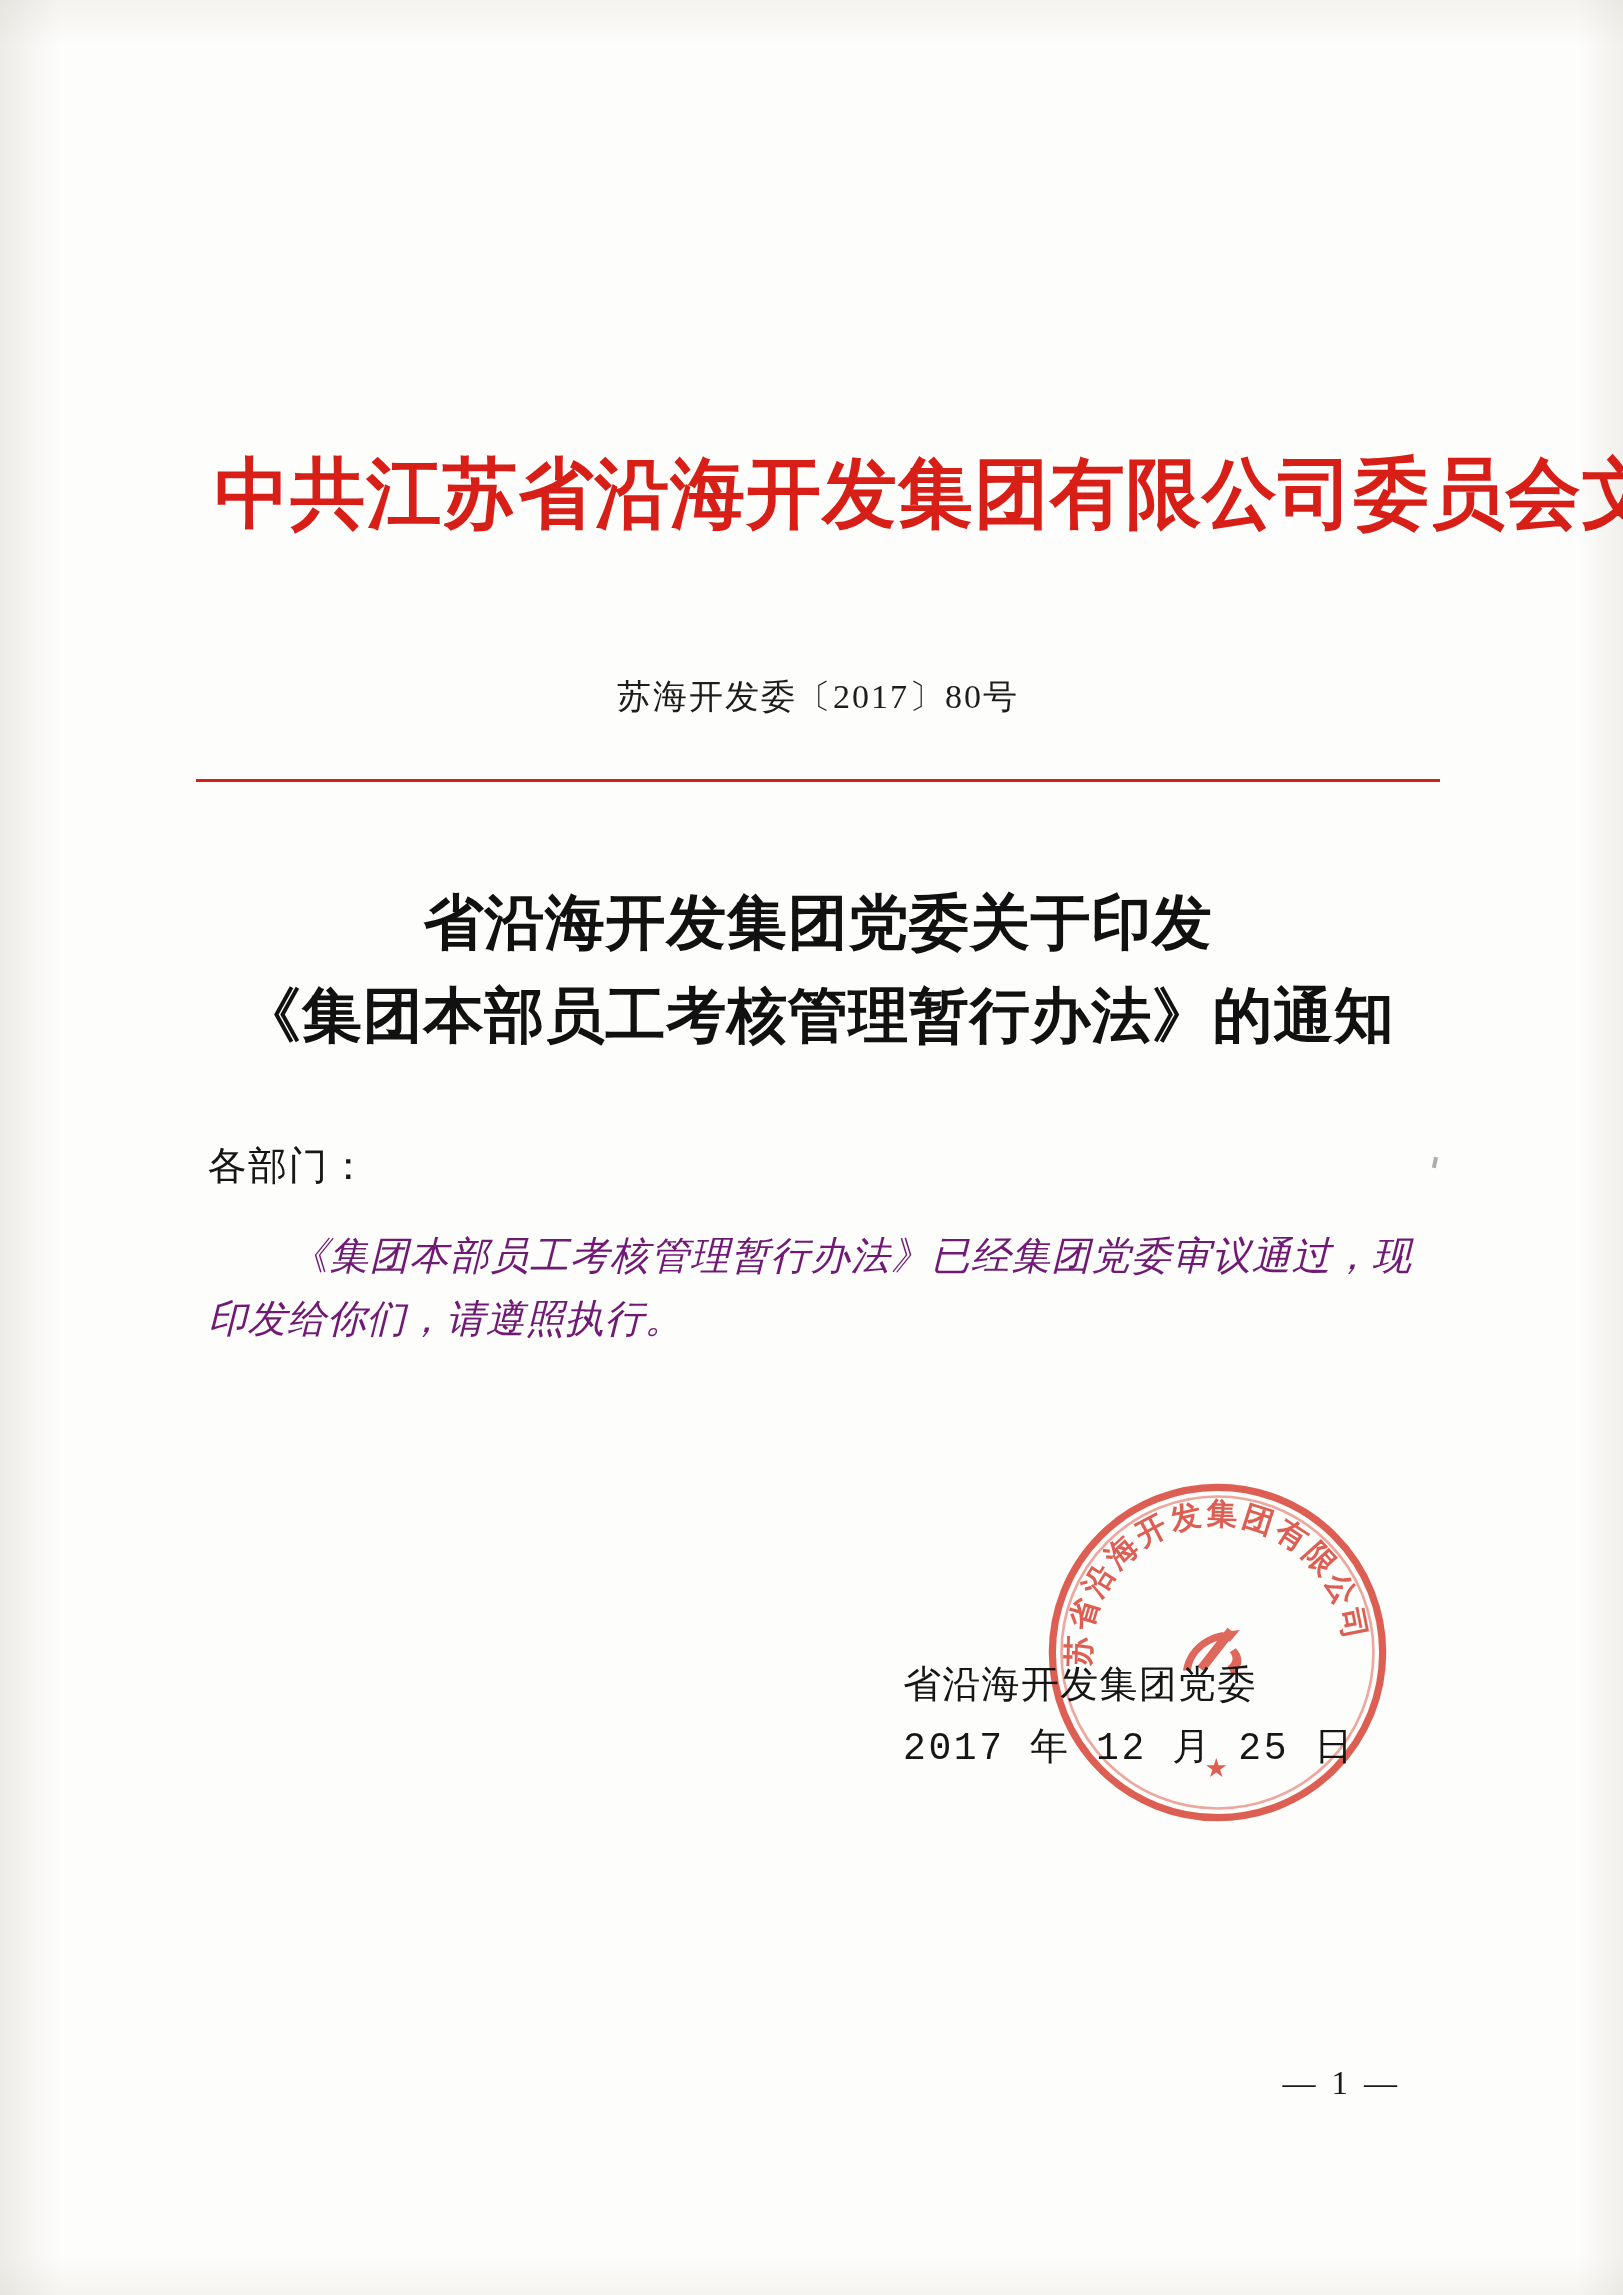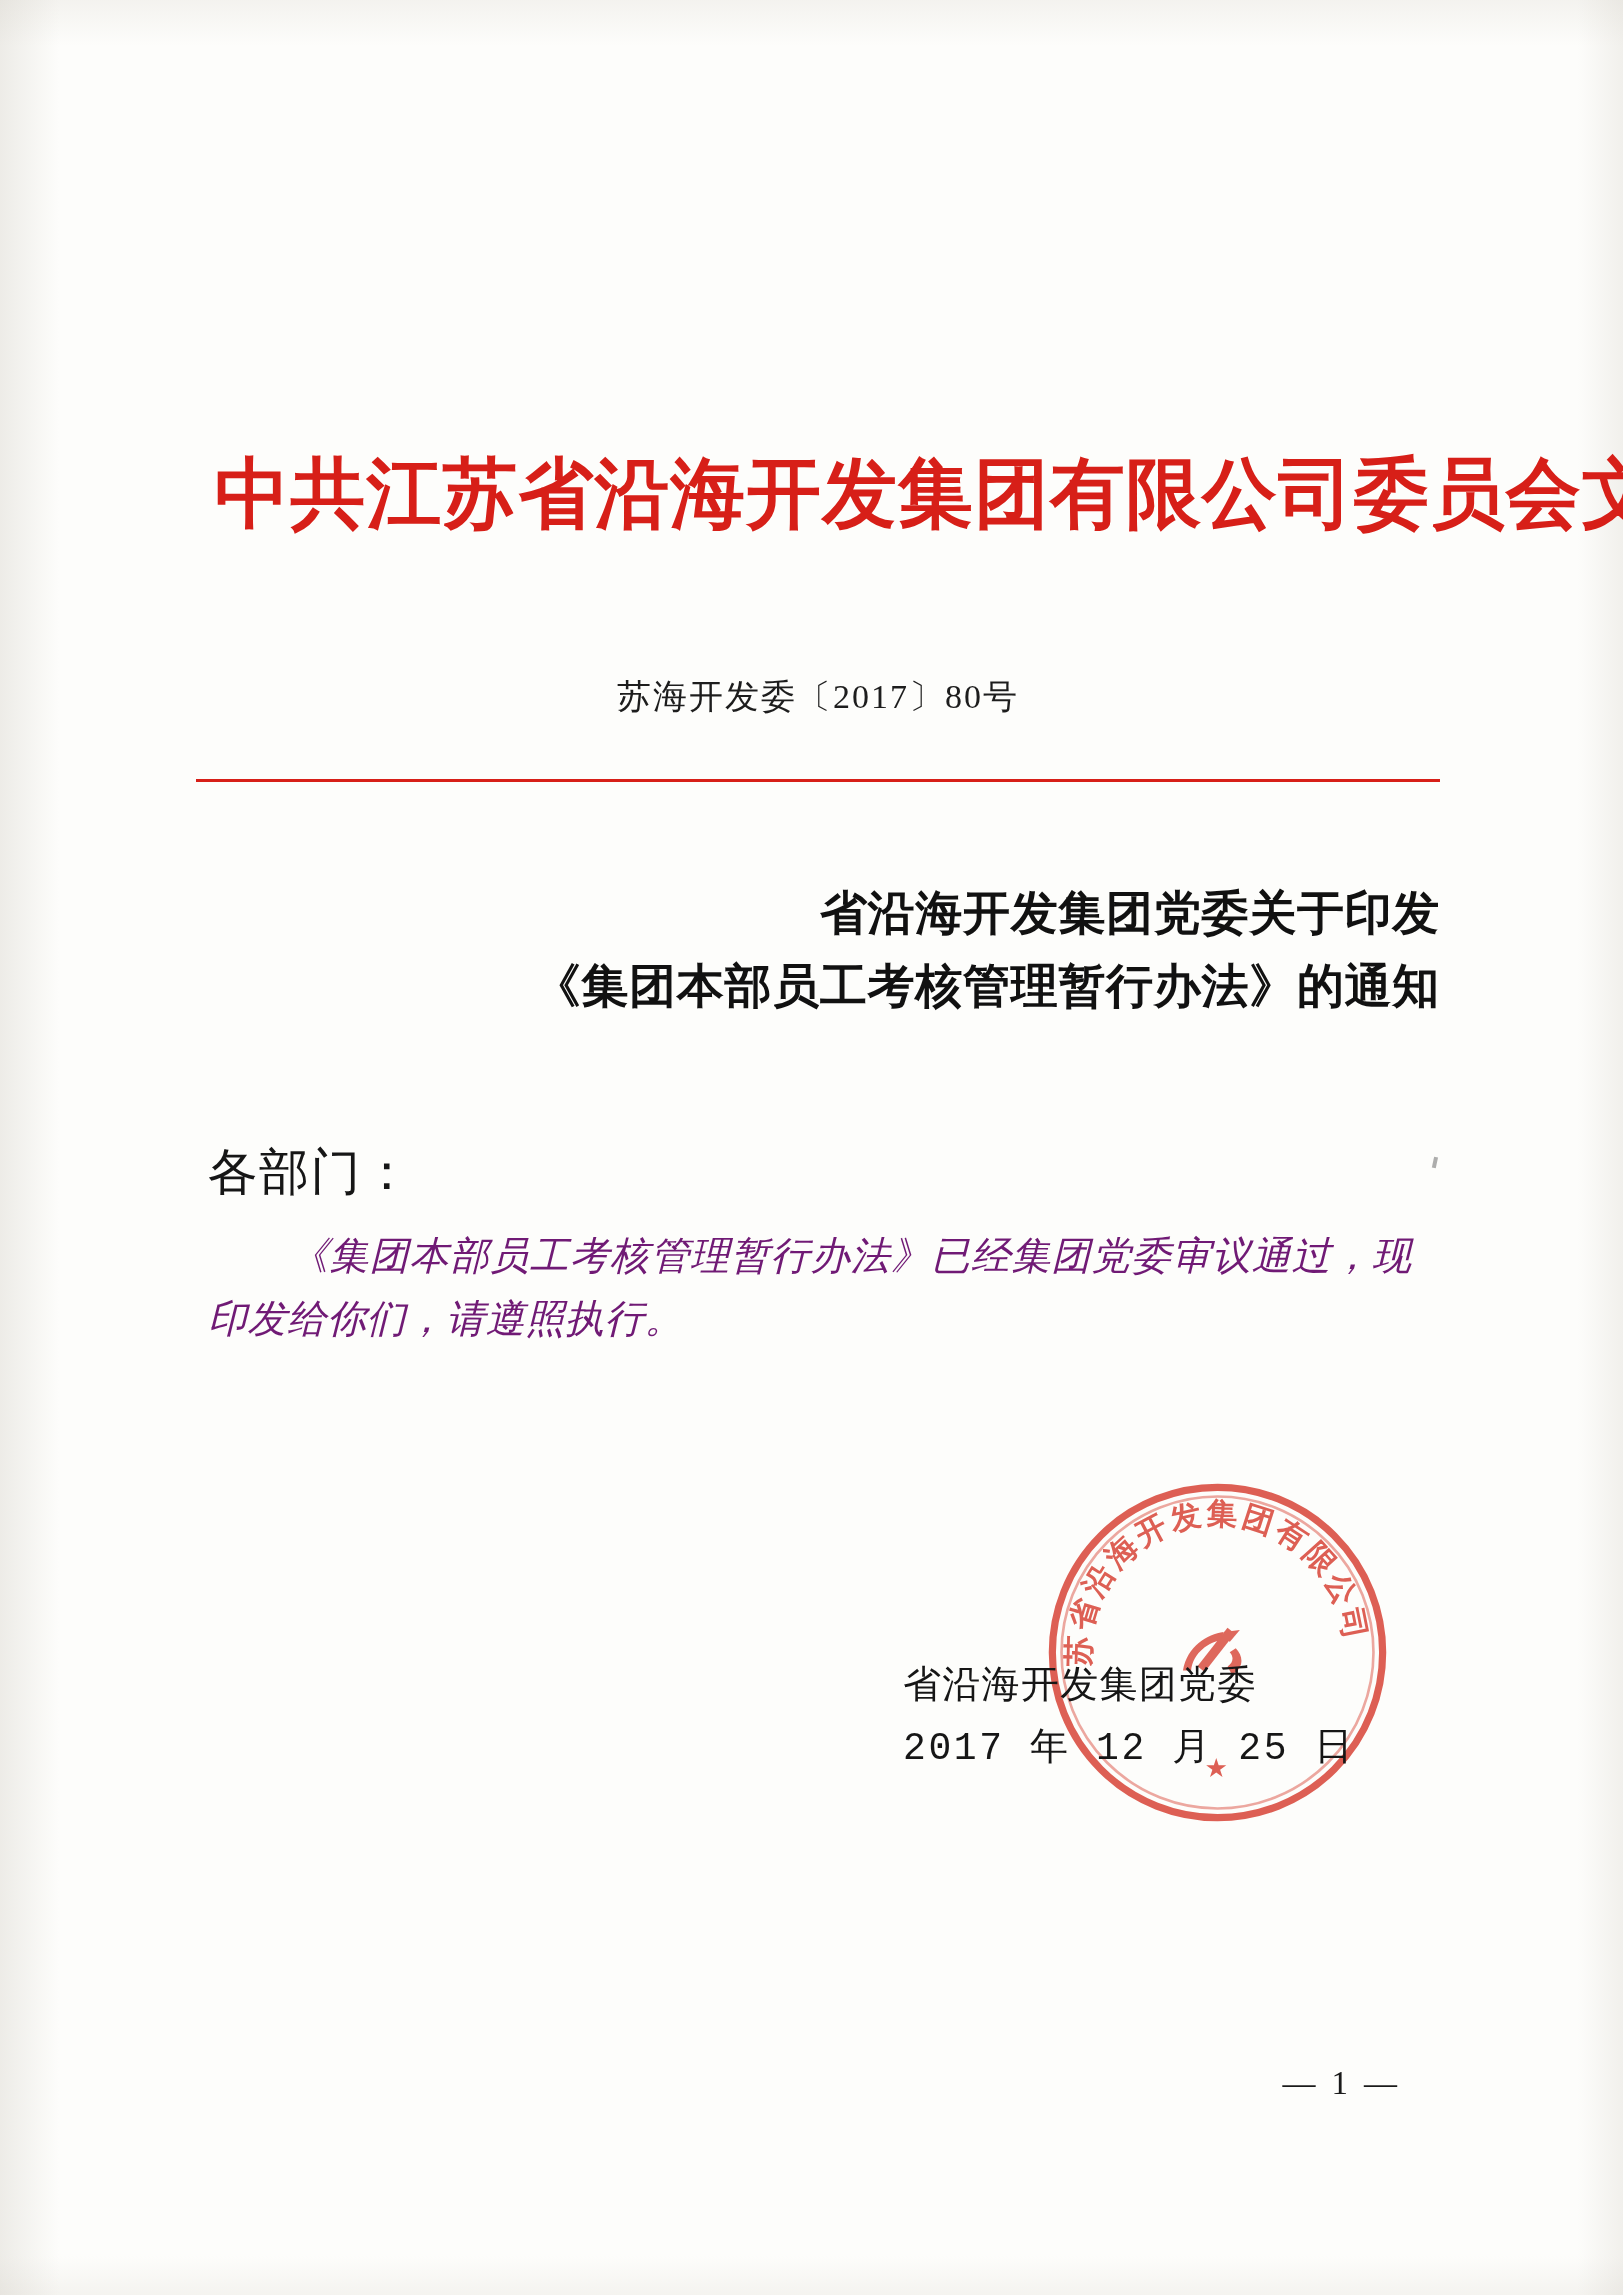--- a/index.html
+++ b/index.html
@@ -75,37 +75,37 @@
     height: 3.3px;
     background: #d71f18;
   }
 
   
   .doc-title {
     position: absolute;
     left: 0;
     top: 877px;
     width: 1244px;
-    text-align: right;
+    text-align: center;
     font-weight: bold;
-    font-size: 47px;
+    font-size: 60px;
     line-height: 1.55;
     color: #111111;
     letter-spacing: 0.7px;
   }
   .doc-title .line {
     display: block;
   }
 
   
   .salutation {
     position: absolute;
     left: 11.8px;
     top: 1139px;
-    font-size: 50px;
+    font-size: 39px;
     color: #161616;
     letter-spacing: 1.3px;
   }
   .para {
     position: absolute;
     left: 11.8px;
     top: 1224px;
     width: 1204px;
     font-size: 39px;
     line-height: 1.62;

